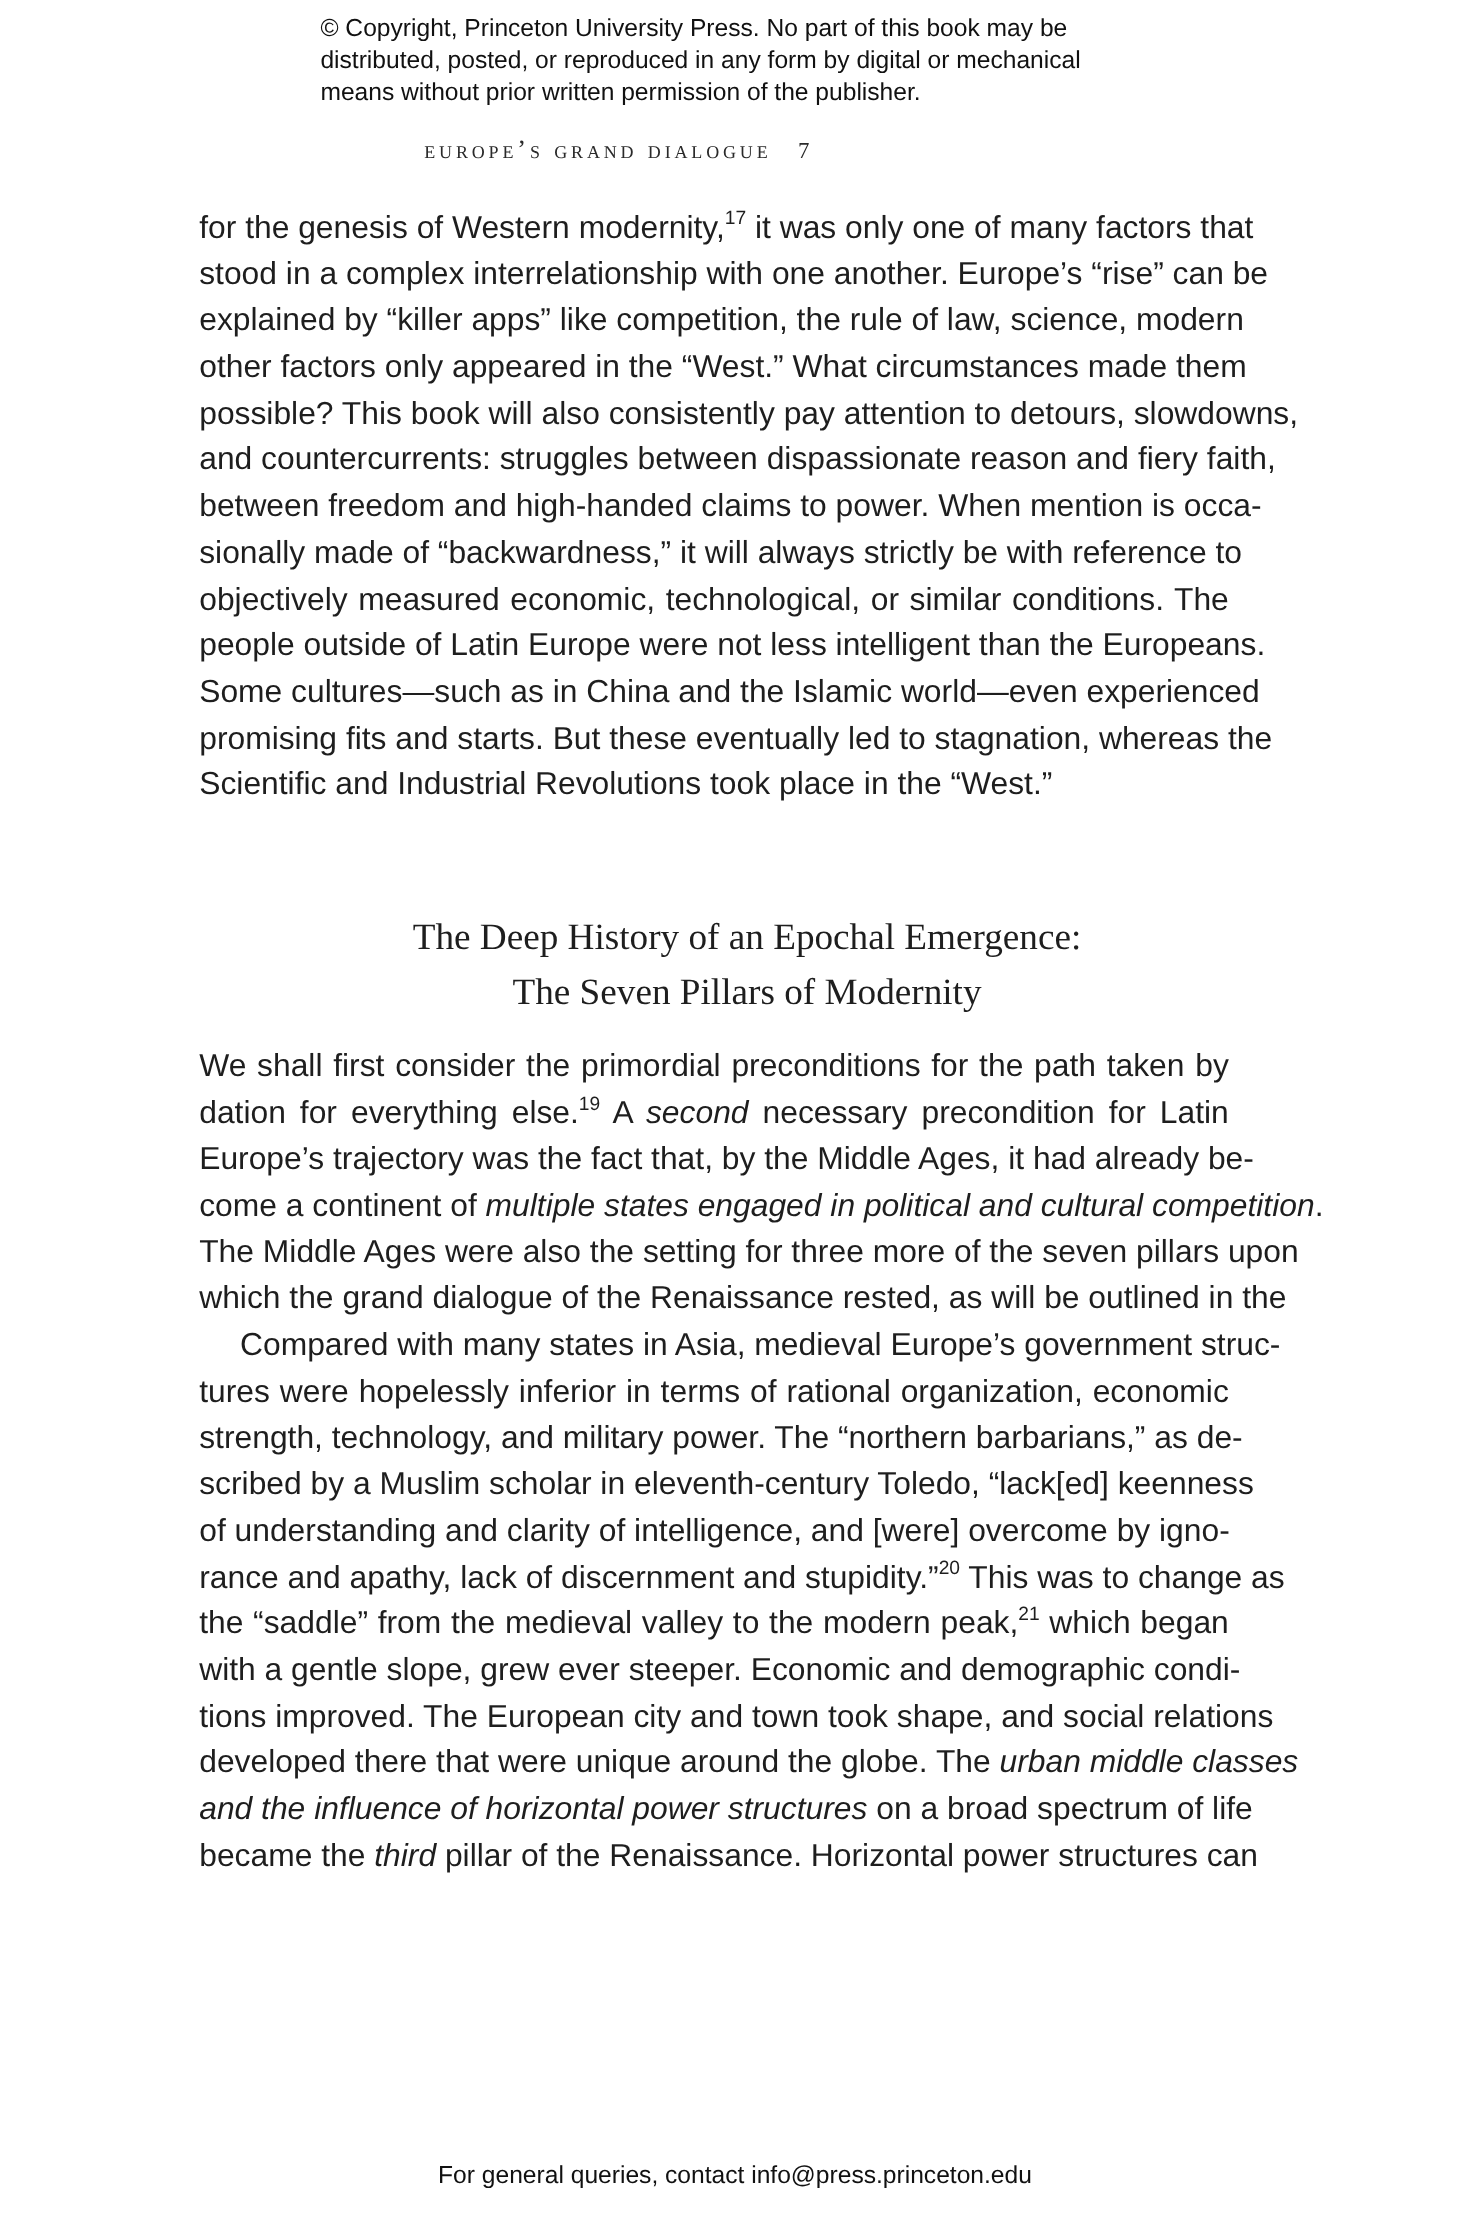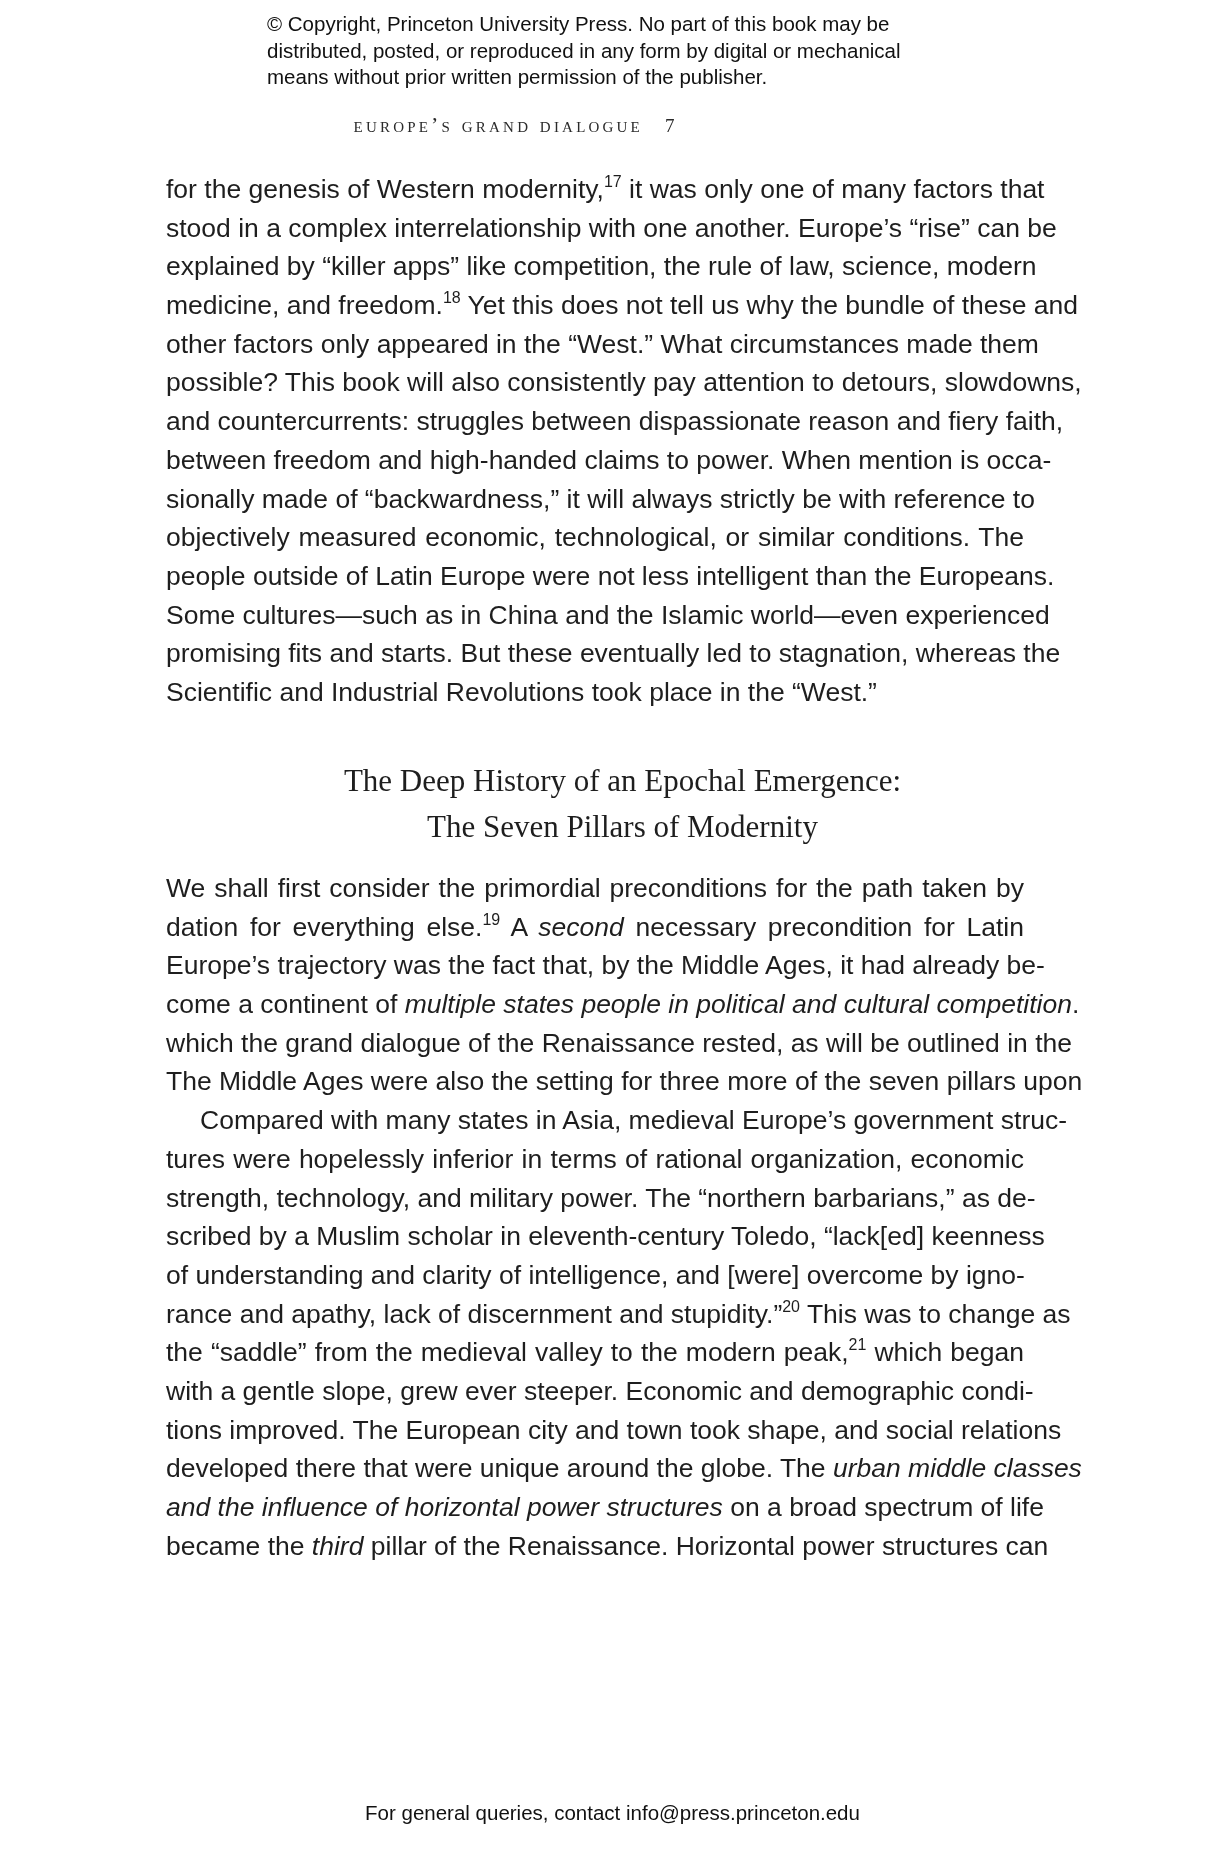--- a/index.html
+++ b/index.html
@@ -48,21 +48,20 @@
 </div>
 
 <div class="running-head">
   <span class="rh-title">Europe’s Grand Dialogue</span><span class="rh-page">7</span>
 </div>
 
 <div class="body-text" id="para1">
     <div class="line"><span>for the genesis of Western modernity,</span><sup>17</sup><span> it was only one of many factors that</span></div>
     <div class="line"><span>stood in a complex interrelationship with one another. Europe’s “rise” can be</span></div>
     <div class="line"><span>explained by “killer apps” like competition, the rule of law, science, modern</span></div>
-    <div class="line"><span>medicine, and freedom.</span><sup>18</sup><span> Yet this does not tell us why the bundle of these and</span></div>
     <div class="line"><span>other factors only appeared in the “West.” What circumstances made them</span></div>
     <div class="line"><span>possible? This book will also consistently pay attention to detours, slowdowns,</span></div>
     <div class="line"><span>and countercurrents: struggles between dispassionate reason and fiery faith,</span></div>
     <div class="line"><span>between freedom and high-handed claims to power. When mention is occa-</span></div>
     <div class="line"><span>sionally made of “backwardness,” it will always strictly be with reference to</span></div>
     <div class="line"><span>objectively measured economic, technological, or similar conditions. The</span></div>
     <div class="line"><span>people outside of Latin Europe were not less intelligent than the Europeans.</span></div>
     <div class="line"><span>Some cultures—such as in China and the Islamic world—even experienced</span></div>
     <div class="line"><span>promising fits and starts. But these eventually led to stagnation, whereas the</span></div>
     <div class="line last"><span>Scientific and Industrial Revolutions took place in the “West.”</span></div>
@@ -71,23 +70,23 @@
 <div class="section-heading">
   <div>The Deep History of an Epochal Emergence:</div>
   <div>The Seven Pillars of Modernity</div>
 </div>
 
 <div class="body-text" id="para2">
   <div>
       <div class="line"><span>We shall first consider the primordial preconditions for the path taken by</span></div>
       <div class="line"><span>dation for everything else.</span><sup>19</sup><span> A </span><i>second</i><span> necessary precondition for Latin</span></div>
       <div class="line"><span>Europe’s trajectory was the fact that, by the Middle Ages, it had already be-</span></div>
-      <div class="line"><span>come a continent of </span><i>multiple states people in political and cultural competition</i><span>.</span></div>
+      <div class="line"><span>come a continent of </span><i>multiple states engaged in political and cultural competition</i><span>.</span></div>
+      <div class="line"><span>The Middle Ages were also the setting for three more of the seven pillars upon</span></div>
       <div class="line"><span>which the grand dialogue of the Renaissance rested, as will be outlined in the</span></div>
-      <div class="line"><span>The Middle Ages were also the setting for three more of the seven pillars upon</span></div>
     </div>
   <div>
       <div class="line indent"><span>Compared with many states in Asia, medieval Europe’s government struc-</span></div>
       <div class="line"><span>tures were hopelessly inferior in terms of rational organization, economic</span></div>
       <div class="line"><span>strength, technology, and military power. The “northern barbarians,” as de-</span></div>
       <div class="line"><span>scribed by a Muslim scholar in eleventh-century Toledo, “lack[ed] keenness</span></div>
       <div class="line"><span>of understanding and clarity of intelligence, and [were] overcome by igno-</span></div>
       <div class="line"><span>rance and apathy, lack of discernment and stupidity.”</span><sup>20</sup><span> This was to change as</span></div>
       <div class="line"><span>the “saddle” from the medieval valley to the modern peak,</span><sup>21</sup><span> which began</span></div>
       <div class="line"><span>with a gentle slope, grew ever steeper. Economic and demographic condi-</span></div>

